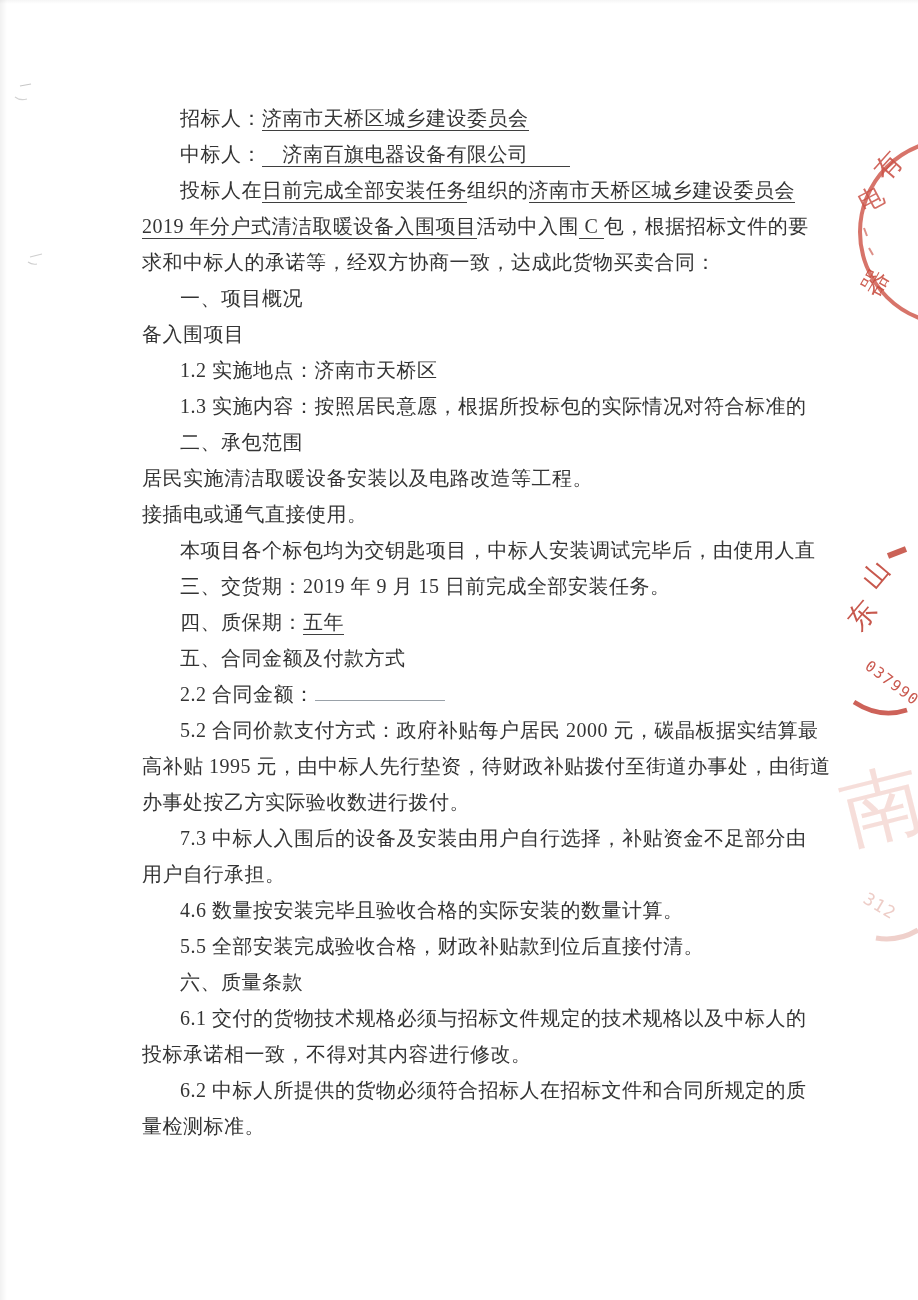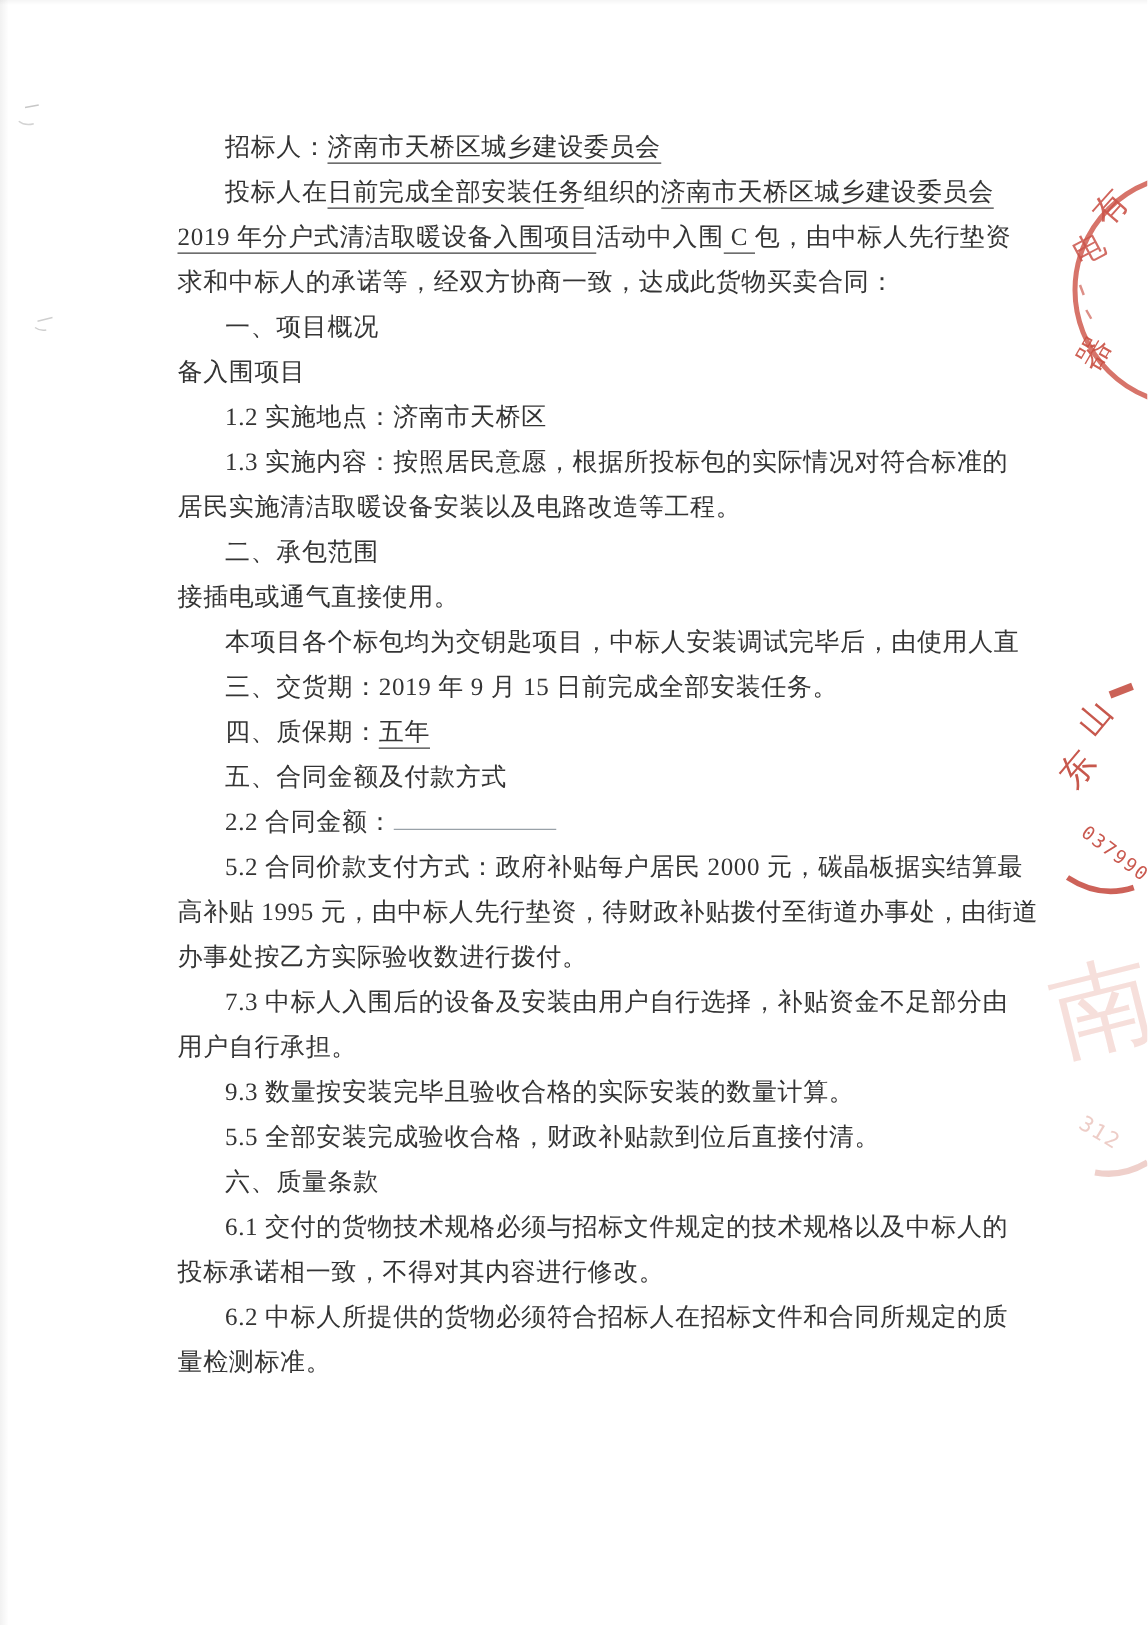--- a/index.html
+++ b/index.html
@@ -32,41 +32,42 @@
 </style>
 </head>
 <body>
 
 <div class="page">
   <div class="edge-left"></div>
   <div class="edge-top"></div>
 
   <div class="doc">
       <div class="line indent"><span>招标人：</span><span class="u">济南市天桥区城乡建设委员会</span></div>
+      <div class="line indent"><span>中标人：</span><span class="u">　济南百旗电器设备有限公司　　</span></div>
       <div class="line indent fill"><span>投标人在</span><span class="u">日前完成全部安装任务</span><span>组织的</span><span class="u">济南市天桥区城乡建设委员会</span></div>
-      <div class="line fill"><span class="u">2019 年分户式清洁取暖设备入围项目</span><span>活动中入围</span><span class="u">&nbsp;C&nbsp;</span><span>包，由中标人先行垫资</span></div>
+      <div class="line fill"><span class="u">2019 年分户式清洁取暖设备入围项目</span><span>活动中入围</span><span class="u">&nbsp;C&nbsp;</span><span>包，根据招标文件的要</span></div>
       <div class="line"><span>求和中标人的承诺等，经双方协商一致，达成此货物买卖合同：</span></div>
       <div class="line indent"><span>一、项目概况</span></div>
       <div class="line"><span>备入围项目</span></div>
       <div class="line indent"><span>1.2 实施地点：济南市天桥区</span></div>
       <div class="line indent fill"><span>1.3 实施内容：按照居民意愿，根据所投标包的实际情况对符合标准的</span></div>
+      <div class="line indent"><span>二、承包范围</span></div>
       <div class="line"><span>居民实施清洁取暖设备安装以及电路改造等工程。</span></div>
-      <div class="line indent"><span>二、承包范围</span></div>
       <div class="line"><span>接插电或通气直接使用。</span></div>
       <div class="line indent fill"><span>本项目各个标包均为交钥匙项目，中标人安装调试完毕后，由使用人直</span></div>
       <div class="line indent"><span>三、交货期：2019 年 9 月 15 日前完成全部安装任务。</span></div>
       <div class="line indent"><span>四、质保期：</span><span class="u">五年</span></div>
       <div class="line indent"><span>五、合同金额及付款方式</span></div>
       <div class="line indent"><span>2.2 合同金额：</span><span class="blank" style="width: 130px;"></span></div>
       <div class="line indent fill"><span>5.2 合同价款支付方式：政府补贴每户居民 2000 元，碳晶板据实结算最</span></div>
       <div class="line fill"><span>高补贴 1995 元，由中标人先行垫资，待财政补贴拨付至街道办事处，由街道</span></div>
       <div class="line"><span>办事处按乙方实际验收数进行拨付。</span></div>
       <div class="line indent fill"><span>7.3 中标人入围后的设备及安装由用户自行选择，补贴资金不足部分由</span></div>
       <div class="line"><span>用户自行承担。</span></div>
-      <div class="line indent"><span>9.3 数量按安装完毕且验收合格的实际安装的数量计算。</span></div>
+      <div class="line indent"><span>4.6 数量按安装完毕且验收合格的实际安装的数量计算。</span></div>
       <div class="line indent"><span>5.5 全部安装完成验收合格，财政补贴款到位后直接付清。</span></div>
       <div class="line indent"><span>六、质量条款</span></div>
       <div class="line indent fill"><span>6.1 交付的货物技术规格必须与招标文件规定的技术规格以及中标人的</span></div>
       <div class="line"><span>投标承诺相一致，不得对其内容进行修改。</span></div>
       <div class="line indent fill"><span>6.2 中标人所提供的货物必须符合招标人在招标文件和合同所规定的质</span></div>
       <div class="line"><span>量检测标准。</span></div>
     </div>
 
   <svg class="seal-svg" width="918" height="1300" viewBox="0 0 918 1300">
 

